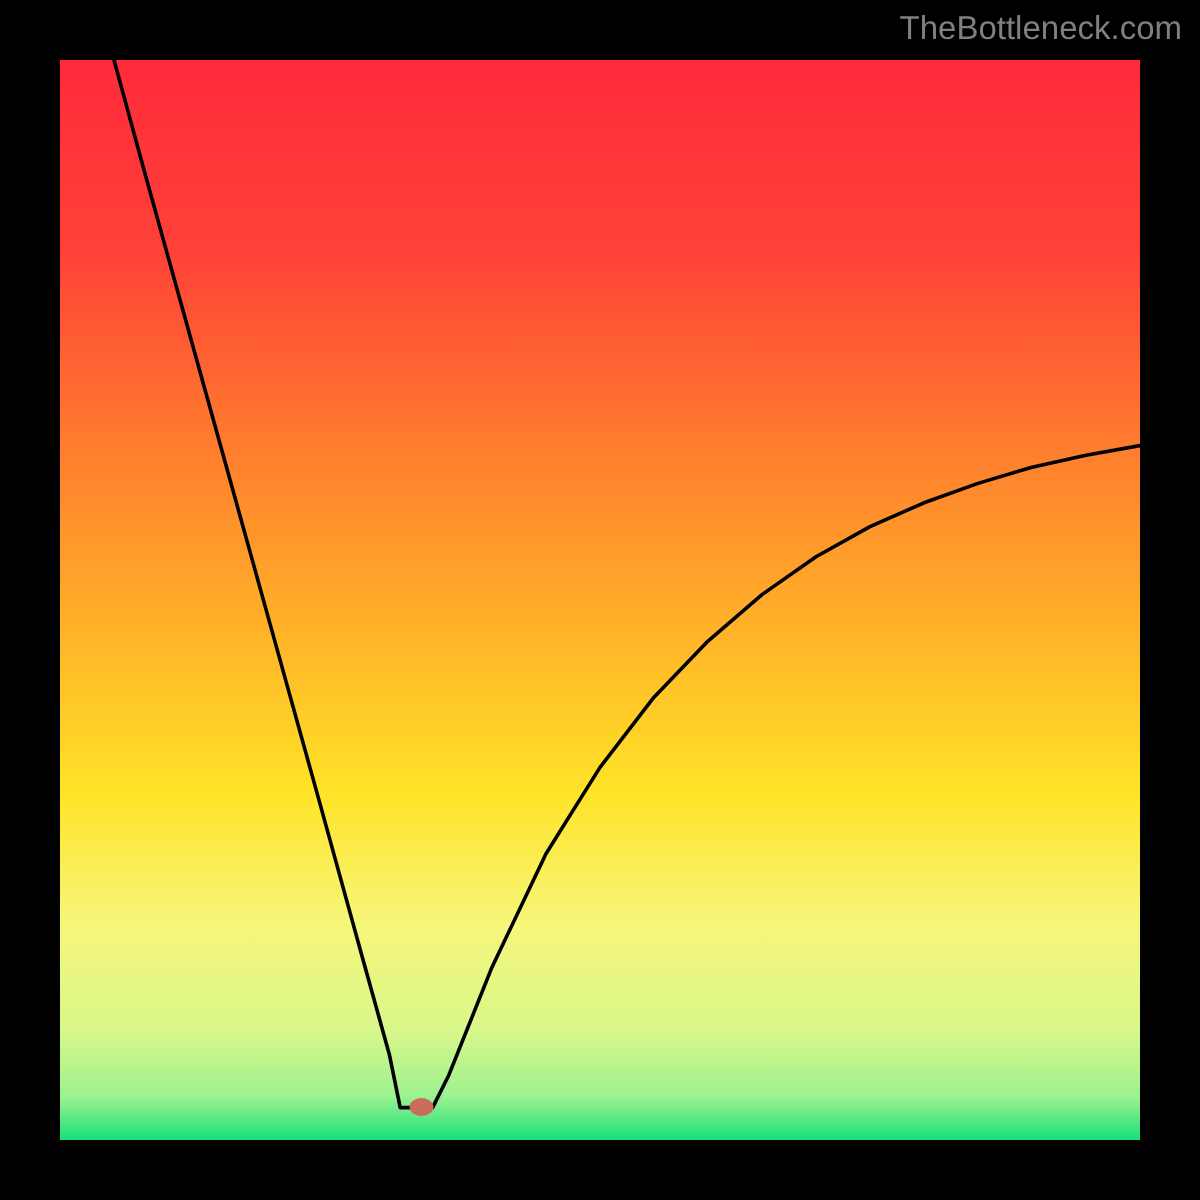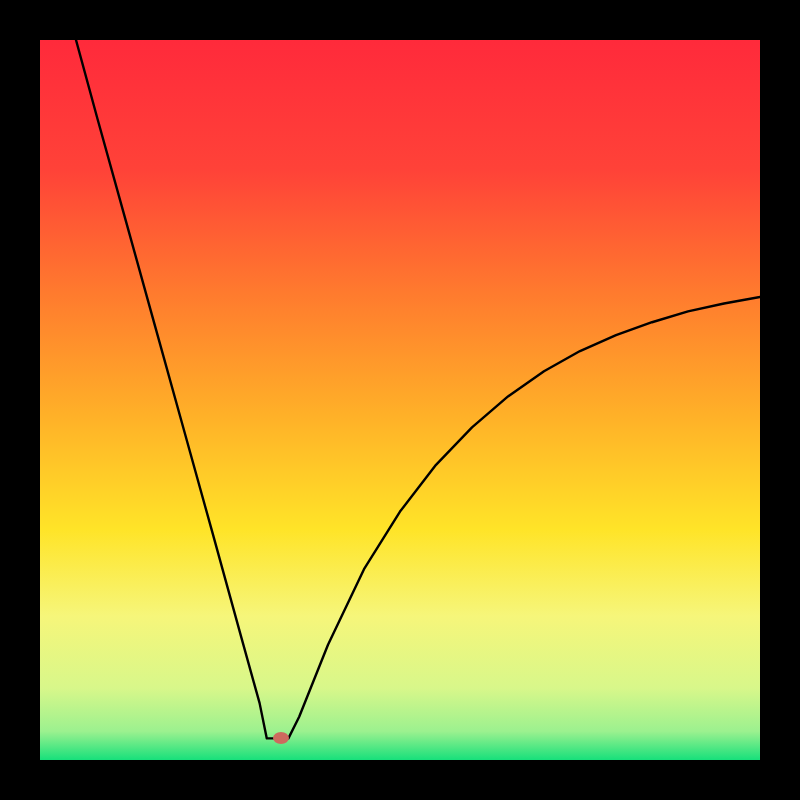--- a/index.html
+++ b/index.html
@@ -68,13 +68,14 @@
             <stop offset="90%" stop-color="#d8f78a"></stop>
             <stop offset="96%" stop-color="#9cf18f"></stop>
             <stop offset="100%" stop-color="#17e07b"></stop>
           </linearGradient>
       </defs>
       <rect id="bg-rect" x="0" y="0" width="720" height="720" fill="url(#bg-grad)"></rect>
       <path id="curve-path" fill="none" stroke="#000" stroke-width="2.4" stroke-linejoin="round" stroke-linecap="round" d="M36.00 0.00 L57.60 79.20 L86.40 182.88 L115.20 286.56 L144.00 390.24 L172.80 493.92 L201.60 598.32 L219.60 663.12 L226.80 698.40 L237.60 698.40 L248.40 698.40 L259.20 676.80 L288.00 604.80 L324.00 529.20 L360.00 471.60 L396.00 424.80 L432.00 387.36 L468.00 356.40 L504.00 331.20 L540.00 311.04 L576.00 295.20 L612.00 282.24 L648.00 271.44 L684.00 263.52 L720.00 257.04"></path>
     </svg>
     <div id="marker-dot" class="dot" style="left: 241.2px; top: 698.4px; background: rgb(205, 106, 94);"></div>
   </div>
+  <div class="watermark">TheBottleneck.com</div>
 </div>
 
 </body></html>

